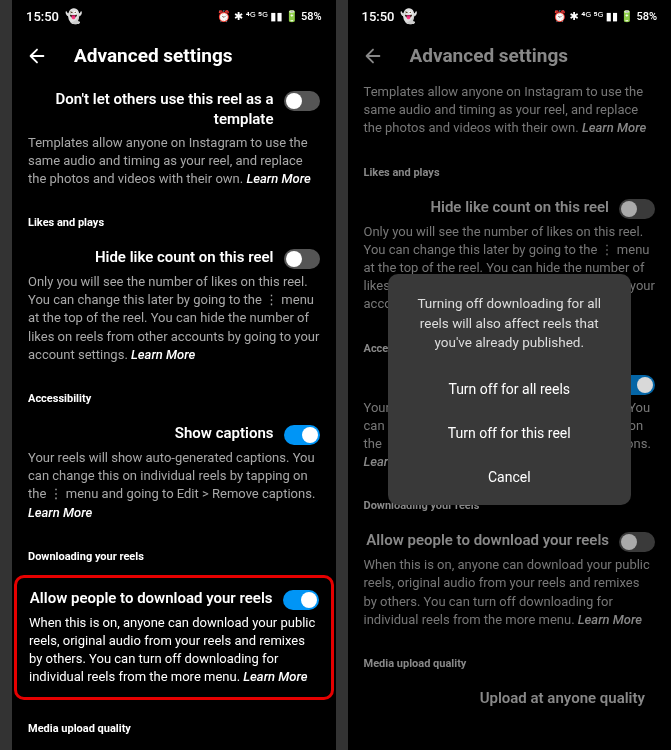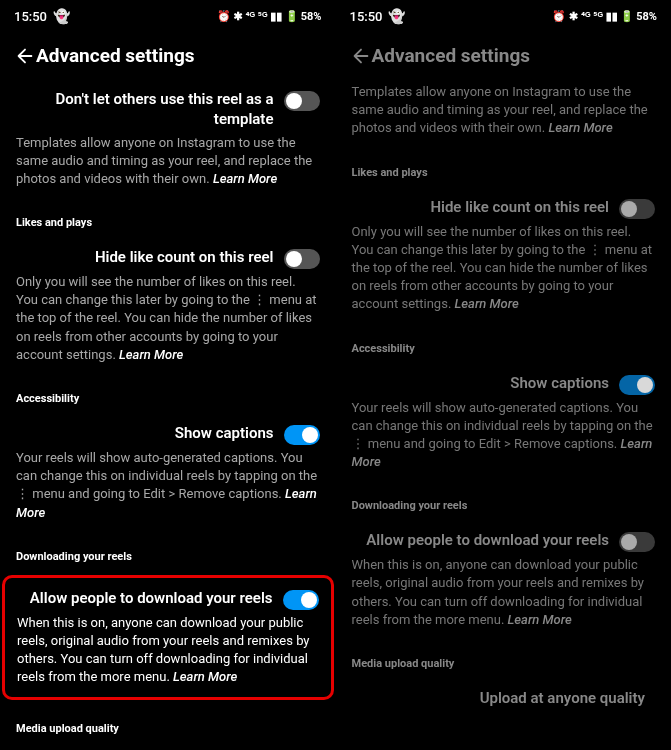--- a/index.html
+++ b/index.html
@@ -7,38 +7,40 @@
       display: flex;
       background: #333;
       font-family: -apple-system, BlinkMacSystemFont, "Segoe UI", Roboto, Helvetica, Arial, sans-serif;
     }
     .screen {
       width: 335.5px;
       height: 750px;
       background: #000;
       position: relative;
       overflow: hidden;
+      margin-left: 12px;
     }
     .screen.left { border-right: 0px solid #333; }
     .status-bar {
       height: 32px;
       display: flex;
       align-items: center;
       justify-content: space-between;
       padding: 0 14px;
       font-size: 13px;
       font-weight: 500;
       color: #fff;
     }
     .status-left { display: flex; align-items: center; gap: 6px; }
-    .status-right { display: flex; align-items: center; gap: 2px; font-size: 11px; font-weight: bold; }
+    .status-right { display: flex; align-items: center; gap: 2px; font-size: 11px; }
     .header {
       display: flex;
       align-items: center;
       padding: 12px 16px 12px 14px;
+      gap: 26px;
     }
     .back-icon { width: 22px; height: 22px; }
     .header-title {
       font-size: 19px;
       font-weight: 700;
       color: #fff;
     }
     .content {
       padding: 0 16px;
     }
@@ -234,13 +236,19 @@
       <span class="toggle off"></span>
     </div>
     <div class="setting-desc"><span>When this is on, anyone can download your public reels, original audio from your reels and remixes by others. You can turn off downloading for individual reels from the more menu. </span><span class="learn-more">Learn More</span></div>
 
     <div class="section-header">Media upload quality</div>
     <div class="setting-row">
       <span class="setting-title">Upload at anyone quality</span>
     </div>
   </div>
 
+  <div class="dialog-overlay">
+    <div class="dialog-message">Turning off downloading for all reels will also affect reels that you've already published.</div>
+    <div class="dialog-btn">Turn off for all reels</div>
+    <div class="dialog-btn">Turn off for this reel</div>
+    <div class="dialog-btn">Cancel</div>
+  </div>
 </div>
 
 </body></html>

